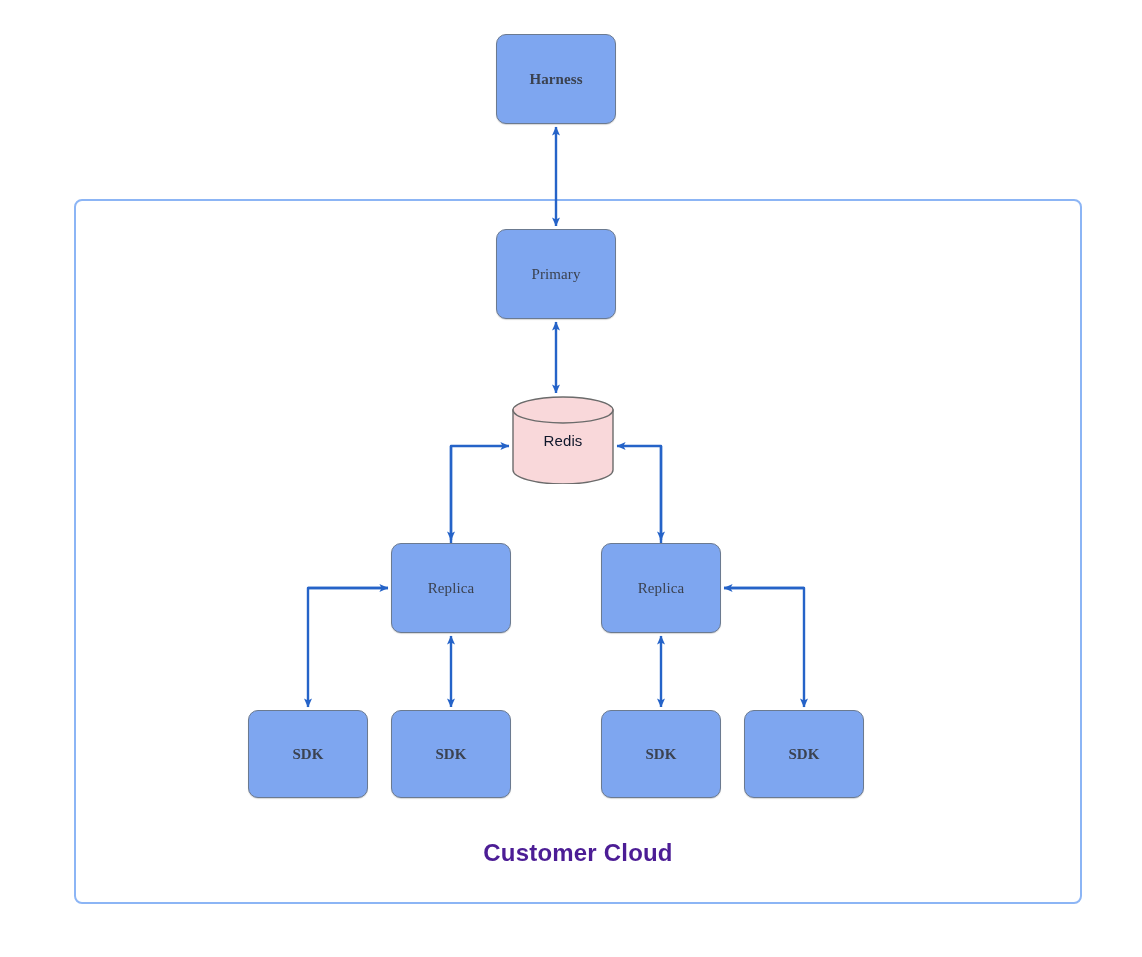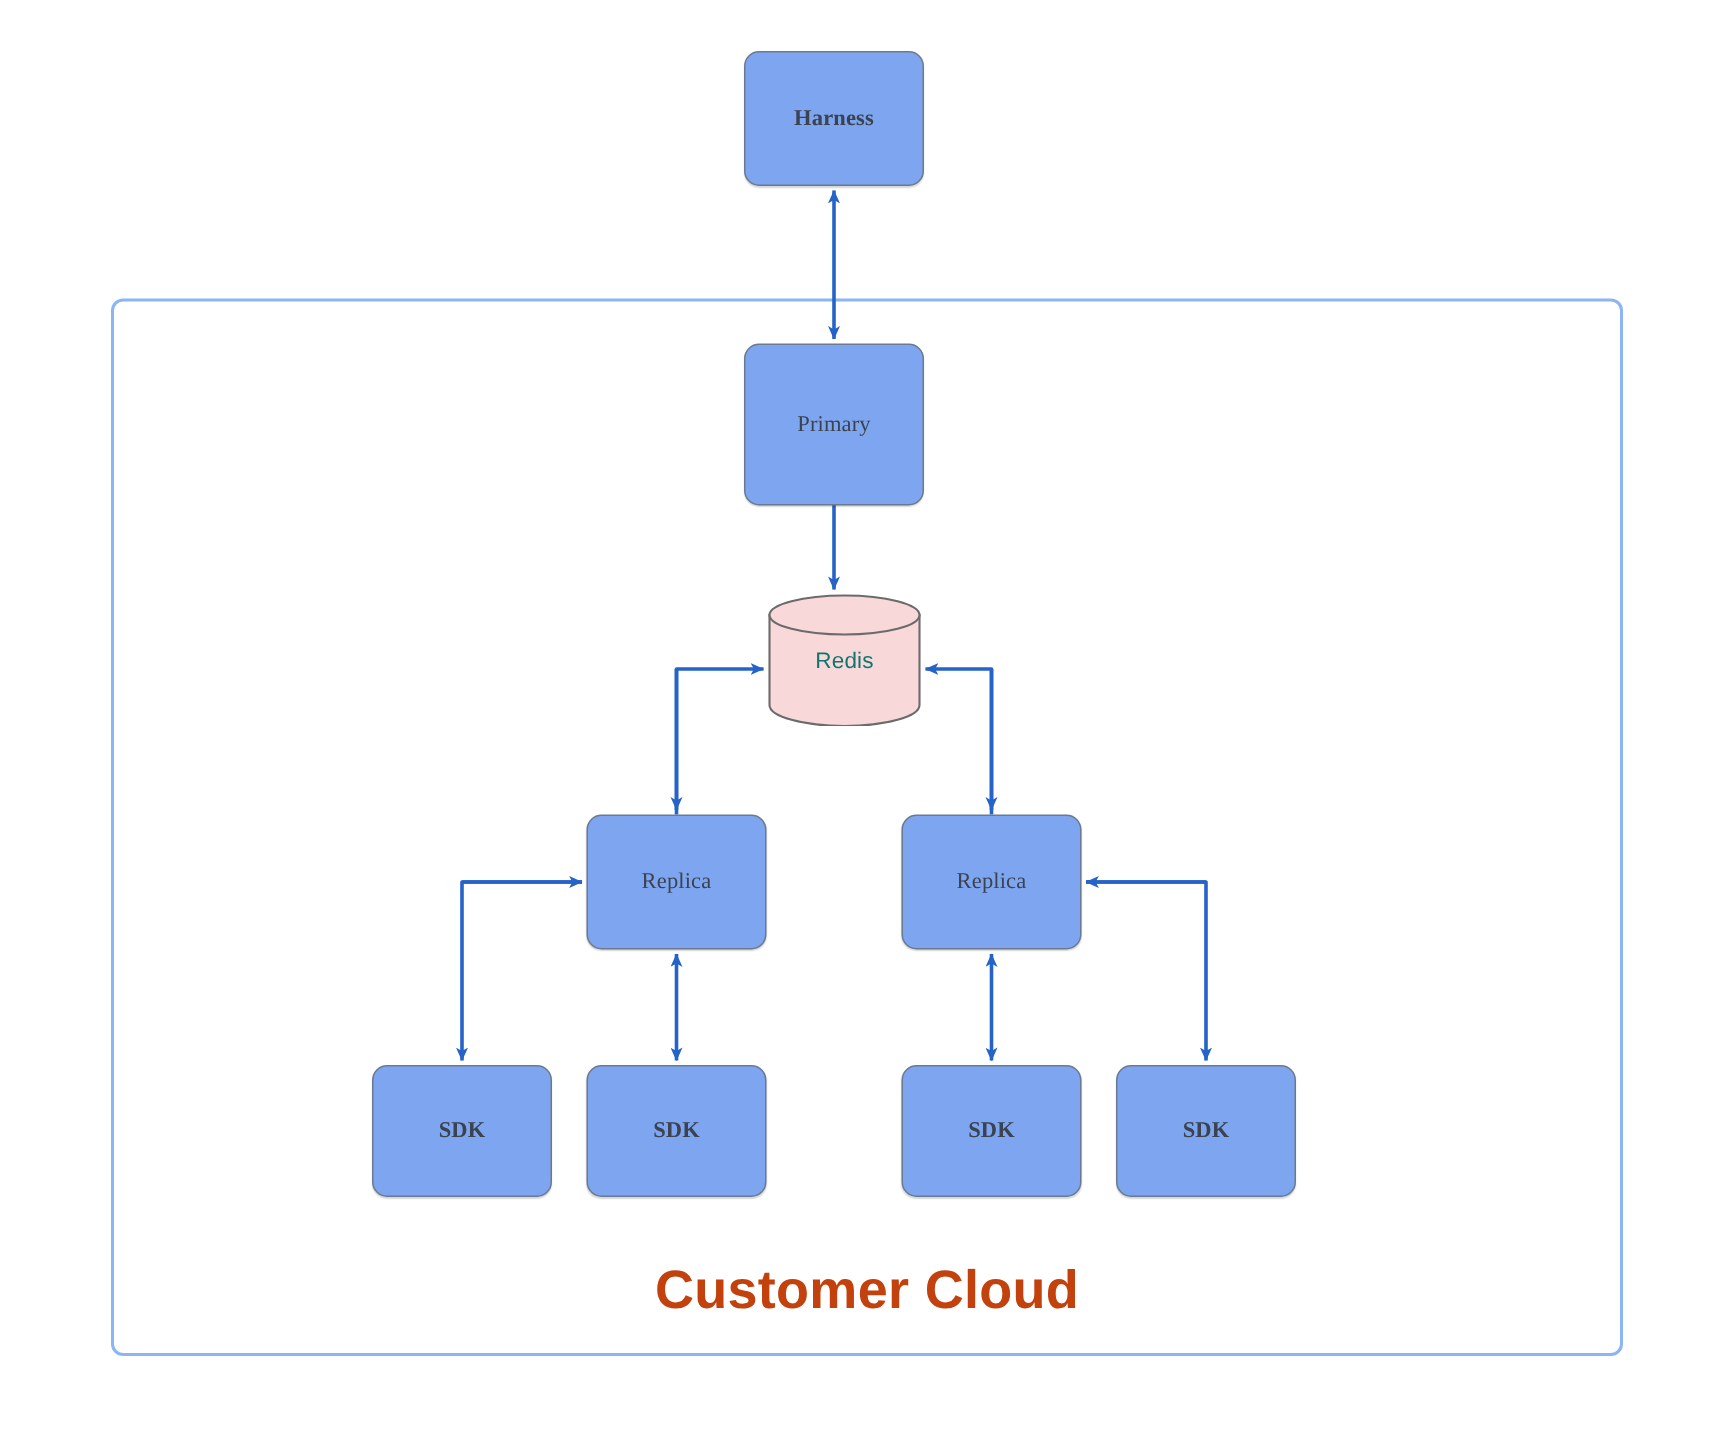--- a/index.html
+++ b/index.html
@@ -50,31 +50,31 @@
   .container-group {
     position: absolute;
     box-sizing: border-box;
     background: #ffffff;
     border: 2px solid #8cb5f5;
     border-radius: 8px;
   }
   .group-title {
     position: absolute;
     text-align: center;
-    color: #c2410c;
-    font-size: 36px;
+    color: #4c1d95;
+    font-size: 24px;
     font-weight: bold;
     letter-spacing: 0.2px;
     white-space: nowrap;
   }
   .cyl-label {
     position: absolute;
     width: 100%;
     text-align: center;
-    color: #0f766e;
+    color: #0f172a;
     font-size: 15px;
   }
 </style>
 </head>
 <body>
 
 <div id="canvas">
 
   <div class="container-group" id="group-box" style="left: 74px; top: 199px; width: 1008px; height: 705px;"></div>
   <div class="group-title" id="group-title" style="left: 74px; width: 1008px; top: 839px;">Customer Cloud</div>
@@ -109,21 +109,21 @@
     <line x1="661" y1="707" x2="661" y2="636" stroke="#2563c8" stroke-width="2.4" marker-end="url(#arrow-end)" marker-start="url(#arrow-start)"></line>
 
     <path d="M724,588 L804,588 L804,707" fill="none" stroke="#2563c8" stroke-width="2.4" stroke-linejoin="round" marker-end="url(#arrow-end)"></path>
     <path d="M804,588 L724,588" fill="none" stroke="#2563c8" stroke-width="2.4" marker-end="url(#arrow-end)"></path>
   </svg>
 
   <div class="node box bold" id="node-harness" style="left: 496px; top: 34px; width: 120px; height: 90px;">
     <span>Harness</span>
   </div>
 
-  <div class="node box" id="node-primary" style="left: 496px; top: 229px; width: 120px; height: 108px;">
+  <div class="node box" id="node-primary" style="left: 496px; top: 229px; width: 120px; height: 90px;">
     <span>Primary</span>
   </div>
 
   <div class="node" id="node-redis" style="left: 512px; top: 396px; width: 102px; height: 88px;">
     <svg width="102" height="88" viewBox="0 0 102 88">
       <path d="M1,14 L1,74 A50,14 0 0 0 101,74 L101,14 Z" fill="#f9d8da" stroke="#6b6b6b" stroke-width="1.4"></path>
       <ellipse cx="51" cy="14" rx="50" ry="13" fill="#f9d8da" stroke="#6b6b6b" stroke-width="1.4"></ellipse>
     </svg>
     <div class="cyl-label" style="top:36px;">Redis</div>
   </div>

